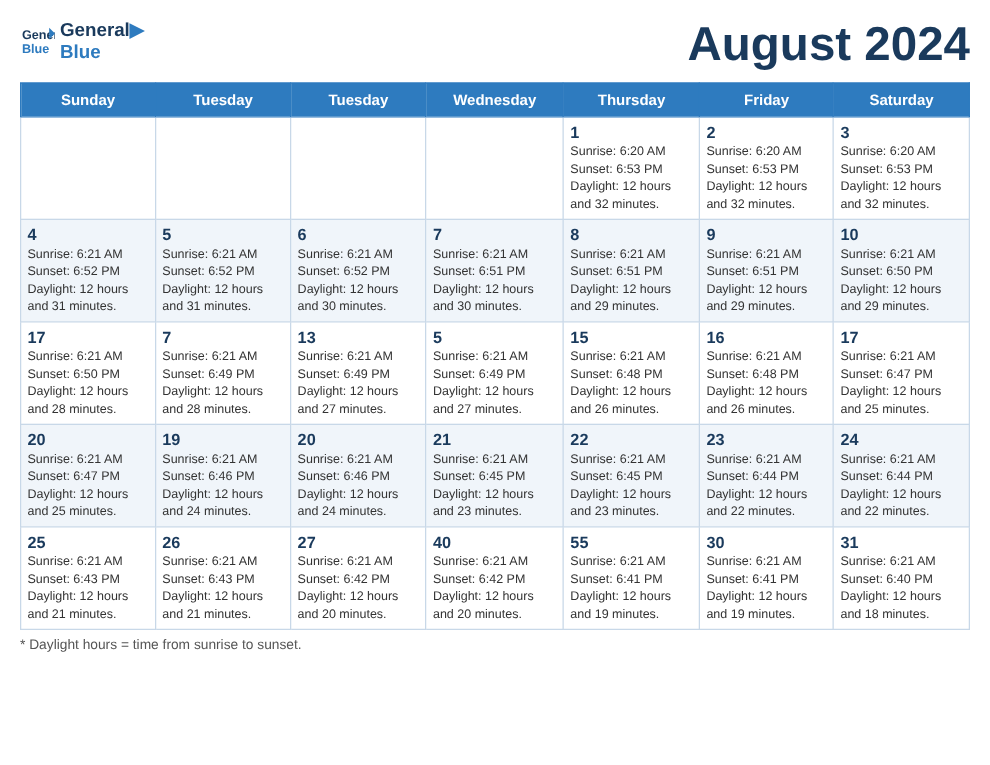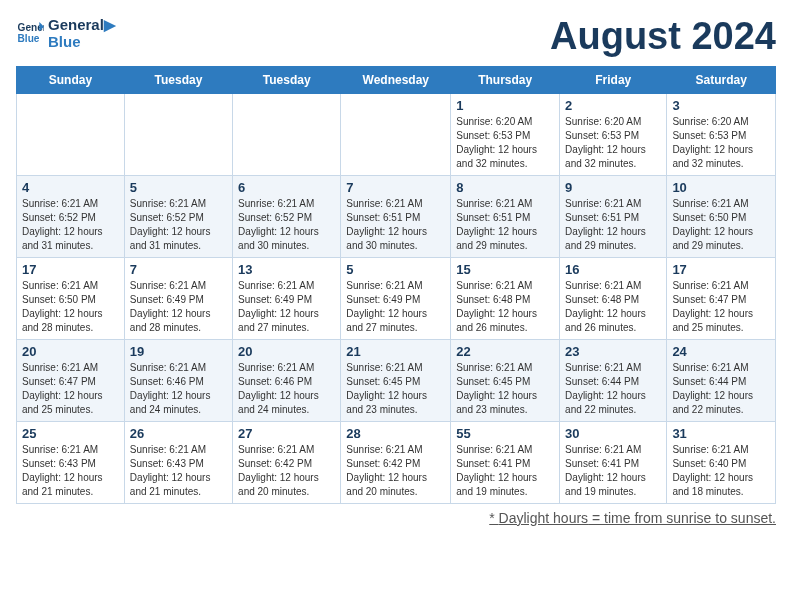--- a/index.html
+++ b/index.html
@@ -75,24 +75,23 @@
     .day-info {
       color: #333;
       font-size: 10px;
       line-height: 1.4;
     }
     .empty-cell {
       background: #fff !important;
     }
     .footer-note {
       margin-top: 6px;
-      font-size: 14px;
+      font-size: 11px;
       color: #555;
-      text-align: right;
-      text-decoration: underline;
+      text-align: left;
     }
   </style>
 </head>
 <body>
 
 <div class="header-top">
   <div class="logo">
     <svg class="logo-icon" viewBox="0 0 36 36">
       <text x="2" y="16" font-size="13" font-weight="bold" fill="#1a3a5c" font-family="Arial">General</text>
       <text x="2" y="30" font-size="13" font-weight="bold" fill="#2e7bbf" font-family="Arial">Blue</text>
@@ -319,21 +318,21 @@
 and 21 minutes.</div>
         </td>
         <td>
           <span class="day-number">27</span>
           <div class="day-info" style="white-space: pre-line;">Sunrise: 6:21 AM
 Sunset: 6:42 PM
 Daylight: 12 hours
 and 20 minutes.</div>
         </td>
         <td>
-          <span class="day-number">28</span>
+          <span class="day-number">40</span>
           <div class="day-info" style="white-space: pre-line;">Sunrise: 6:21 AM
 Sunset: 6:42 PM
 Daylight: 12 hours
 and 20 minutes.</div>
         </td>
         <td>
           <span class="day-number">55</span>
           <div class="day-info" style="white-space: pre-line;">Sunrise: 6:21 AM
 Sunset: 6:41 PM
 Daylight: 12 hours

